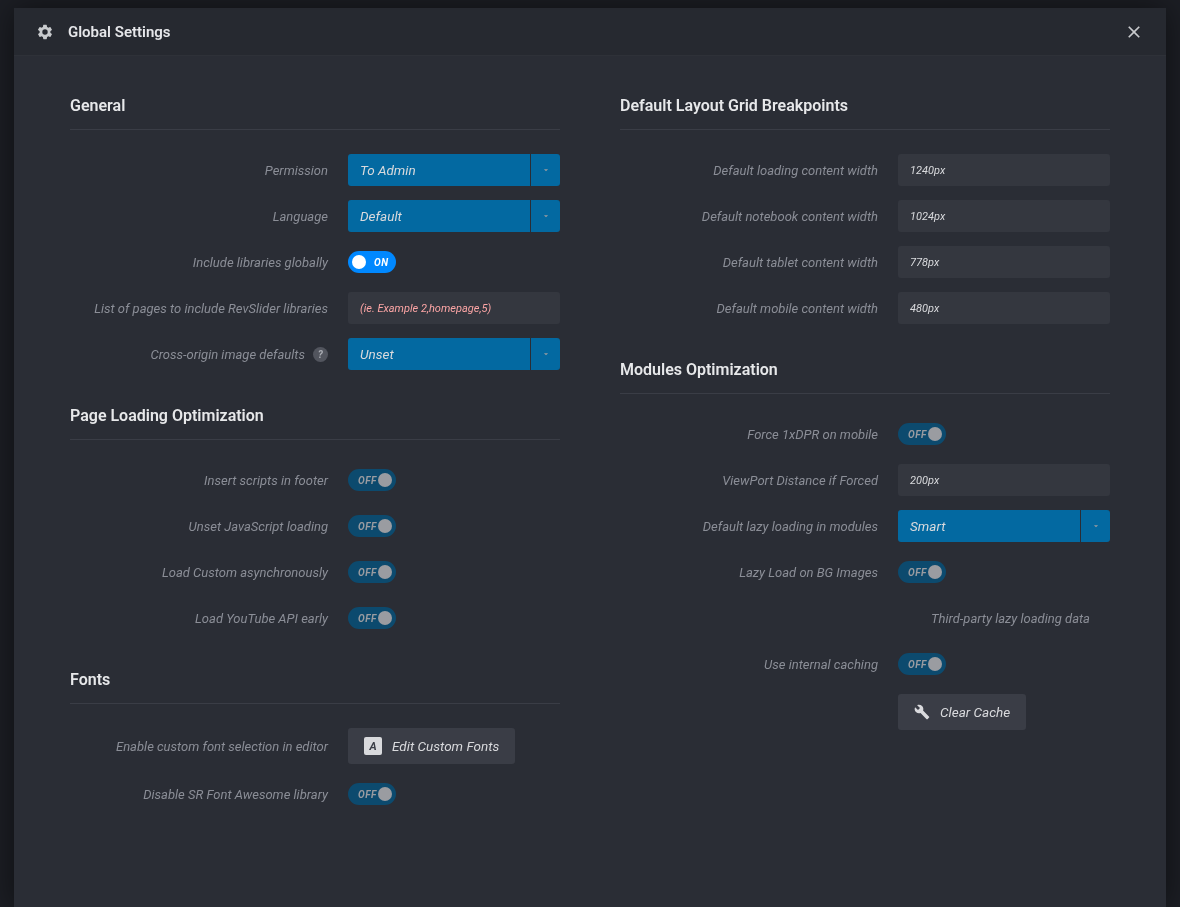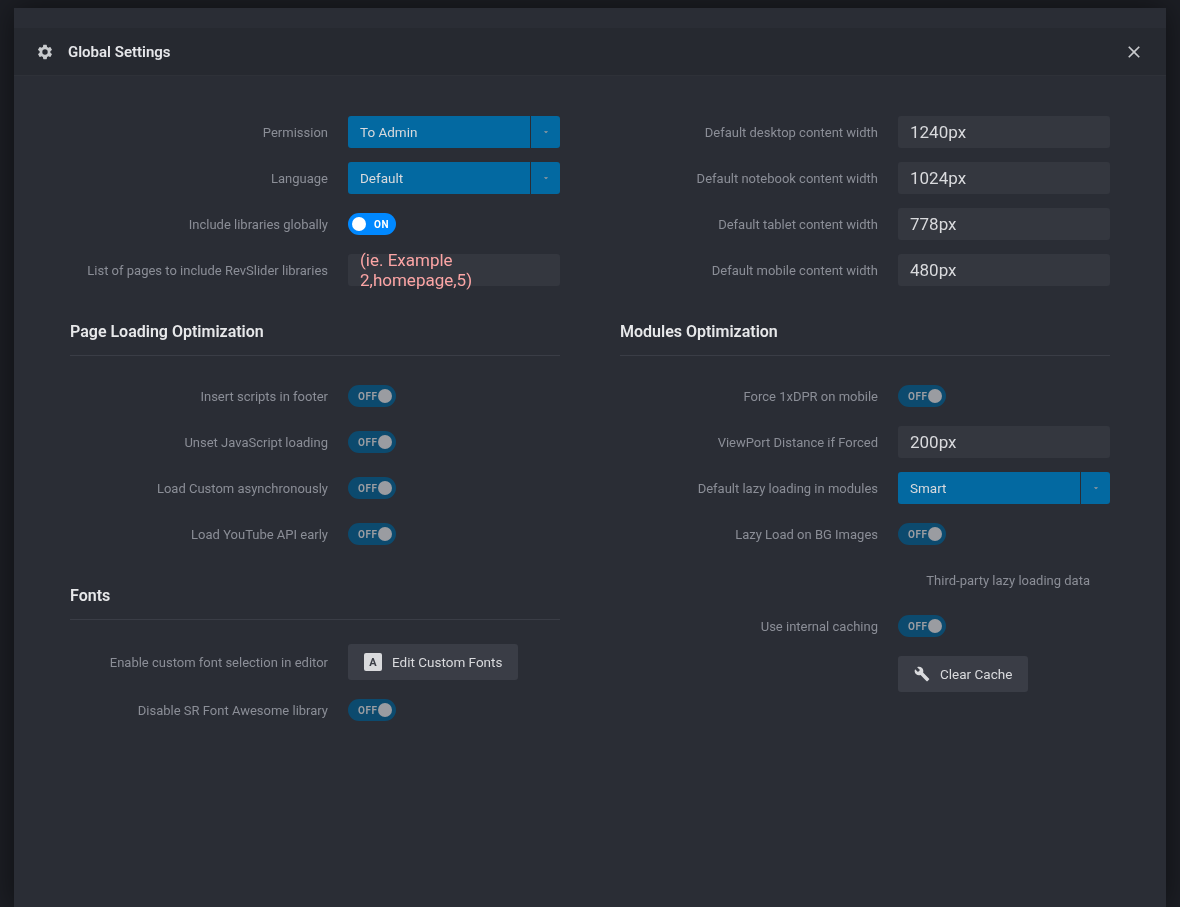--- a/index.html
+++ b/index.html
@@ -1,35 +1,35 @@
 <!DOCTYPE html>
 <html><head>
 <meta charset="utf-8">
 <style>
 * { margin:0; padding:0; box-sizing:border-box; }
 body { background:#1c1e24; font-family:-apple-system,BlinkMacSystemFont,"Segoe UI",Roboto,Arial,sans-serif; color:#e0e0e0; width:1180px; height:907px; overflow:hidden; position:relative; }
 .modal { position:absolute; top:8px; left:14px; right:14px; bottom:0; background:#2a2d35; box-shadow:0 0 30px rgba(0,0,0,.5); }
-.modal-header { height:48px; display:flex; align-items:center; padding:0 22px; border-bottom:1px solid rgba(255,255,255,.04); background:#262930;margin-top:20px; }
+.modal-header { height:48px; display:flex; align-items:center; padding:0 22px; border-bottom:1px solid rgba(255,255,255,.04); background:#262930; }
 .modal-header .gear { width:18px; height:18px; margin-right:14px; fill:#c8cacd; }
 .modal-header .title { font-size:15px; font-weight:600; color:#e6e7ea; flex:1; }
 .close-btn { width:20px; height:20px; fill:#c8cacd; cursor:pointer; }
 .modal-body { display:flex; padding:40px 56px 0 56px; height:calc(100% - 48px); overflow:hidden; }
 .col { width:50%; padding-right:30px; }
 .col:last-child { padding-right:0; padding-left:30px; }
 h3.section { font-size:16px; font-weight:600; color:#e7e8ea; padding-bottom:14px; border-bottom:1px solid #3a3d46; margin-bottom:24px; }
 h3.section.spaced-top { margin-top:36px; }
-.row { display:flex; align-items:center; margin-bottom:14px; min-height:32px; }
+.row { display:flex; align-items:center; margin-bottom:14px; min-height:32px;font-style:italic; }
 .row .lbl { flex:1; text-align:right; font-size:13px; color:#8b8e97; padding-right:20px; display:flex; justify-content:flex-end; align-items:center; gap:8px; }
 .help { width:15px; height:15px; border-radius:50%; background:#52555e; display:inline-flex; align-items:center; justify-content:center; font-size:10px; color:#aaadb4; font-weight:700; }
 .ctrl { width:212px; flex-shrink:0; display:flex; align-items:center; }
 .select { width:100%; height:32px; background:#0369a1; border-radius:3px; display:flex; align-items:center; position:relative; cursor:pointer; }
 .select .sel-val { flex:1; padding:0 12px; font-size:13.5px; color:#d9dadd; }
 .select .caret { width:30px; height:32px; border-left:1px solid #2a2d35; display:flex; align-items:center; justify-content:center; }
 .caret svg { width:10px; height:10px; fill:#9a9ca1; }
-.textbox { width:100%; height:32px; background:#34373f; border-radius:3px; display:flex; align-items:center; padding:0 12px; font-size:17px; color:#d9dadd; }
+.textbox { width:100%; height:32px; background:#34373f; border-radius:3px; display:flex; align-items:center; padding:0 12px; font-size:11px; color:#d9dadd; }
 .textbox.placeholder { color:#fca5a5; }
 .toggle { width:56px; height:22px; border-radius:11px; background:#0c4a6e; display:flex; align-items:center; position:relative; cursor:pointer; padding:0 6px; }
 .toggle .dot { width:14px; height:14px; border-radius:50%; background:#9a9ca1; position:absolute; right:4px; }
 .toggle .txt { font-size:10px; font-weight:700; letter-spacing:.5px; color:#9a9ca1; margin-left:4px; }
 .toggle.on { background:#0088ff; }
 .toggle.on .dot { background:#fff; left:4px; right:auto; }
 .toggle.on .txt { color:#fff; margin-left:20px; }
 .btn { height:36px; background:#3a3d46; border-radius:3px; display:inline-flex; align-items:center; padding:0 16px; cursor:pointer; gap:10px; }
 .btn .icon-sq { width:18px; height:18px; background:#d9dadd; border-radius:2px; display:flex; align-items:center; justify-content:center; color:#3a3d46; font-size:11px; font-weight:700; }
 .btn .btn-lbl { font-size:13.5px; color:#d9dadd; }
@@ -47,20 +47,21 @@
       </svg>
     <span class="title">Global Settings</span>
     <svg class="close-btn" viewBox="0 0 24 24">
         <path d="M19 6.41 17.59 5 12 10.59 6.41 5 5 6.41 10.59 12 5 17.59 6.41 19 12 13.41 17.59 19 19 17.59 13.41 12z"></path>
       </svg>
   </div>
 
   <div class="modal-body">
 
     <div class="col">
+      <h3 class="section">General</h3>
 
       <div class="row">
         <div class="lbl">Permission</div>
         <div class="ctrl">
             <div class="select">
               <span class="sel-val">To Admin</span>
               <span class="caret">
                 <svg viewBox="0 0 24 24">
                   <path d="M7 10l5 5 5-5z"></path>
                 </svg>
@@ -93,20 +94,36 @@
           </div>
       </div>
 
       <div class="row">
         <div class="lbl">List of pages to include RevSlider libraries</div>
         <div class="ctrl">
             <div class="textbox placeholder">(ie. Example 2,homepage,5)</div>
           </div>
       </div>
 
+      <div class="row">
+        <div class="lbl">
+            <span>Cross-origin image defaults</span>
+            <span class="help">?</span>
+          </div>
+        <div class="ctrl">
+            <div class="select">
+              <span class="sel-val">Unset</span>
+              <span class="caret">
+                <svg viewBox="0 0 24 24">
+                  <path d="M7 10l5 5 5-5z"></path>
+                </svg>
+              </span>
+            </div>
+          </div>
+      </div>
 
       <h3 class="section spaced-top">Page Loading Optimization</h3>
 
       <div class="row">
         <div class="lbl">Insert scripts in footer</div>
         <div class="ctrl toggle-ctrl">
             <div class="toggle">
               <span class="txt">OFF</span>
               <span class="dot"></span>
             </div>
@@ -156,23 +173,24 @@
         <div class="ctrl toggle-ctrl">
             <div class="toggle">
               <span class="txt">OFF</span>
               <span class="dot"></span>
             </div>
           </div>
       </div>
     </div>
 
     <div class="col">
-
-      <div class="row">
-        <div class="lbl">Default desktop content width</div>
+      <h3 class="section">Default Layout Grid Breakpoints</h3>
+
+      <div class="row">
+        <div class="lbl">Default loading content width</div>
         <div class="ctrl">
             <div class="textbox">1240px</div>
           </div>
       </div>
       <div class="row">
         <div class="lbl">Default notebook content width</div>
         <div class="ctrl">
             <div class="textbox">1024px</div>
           </div>
       </div>

